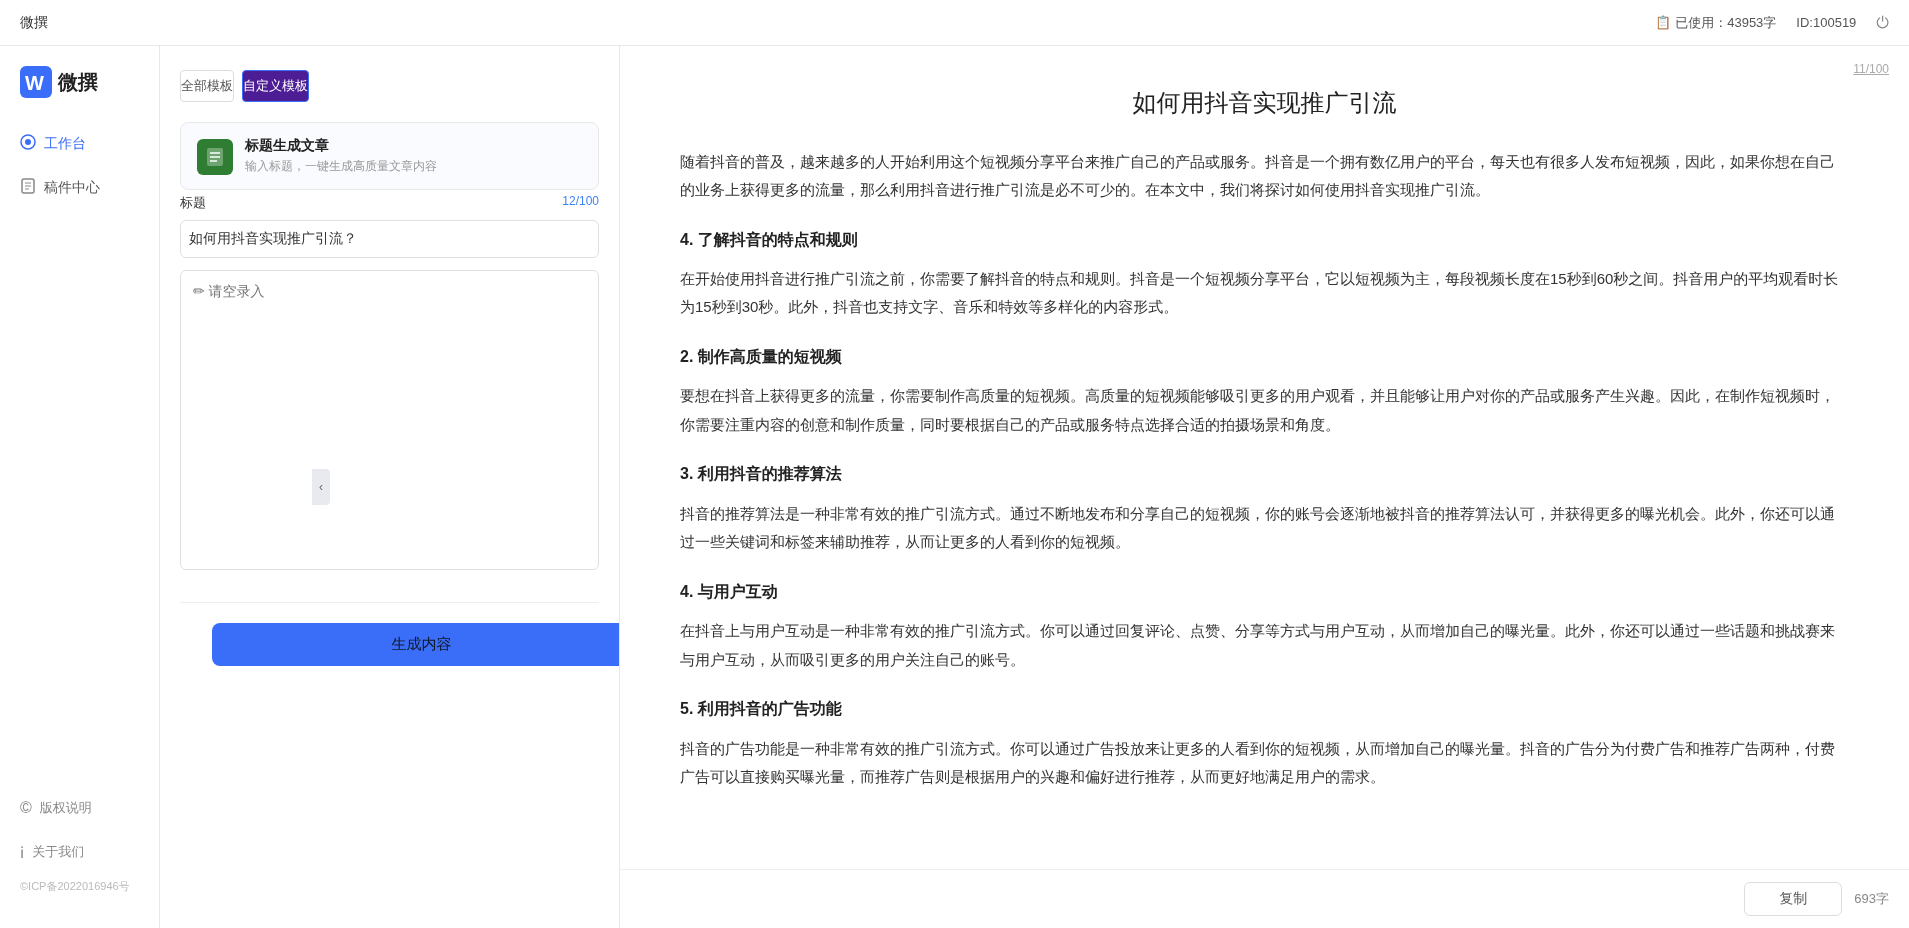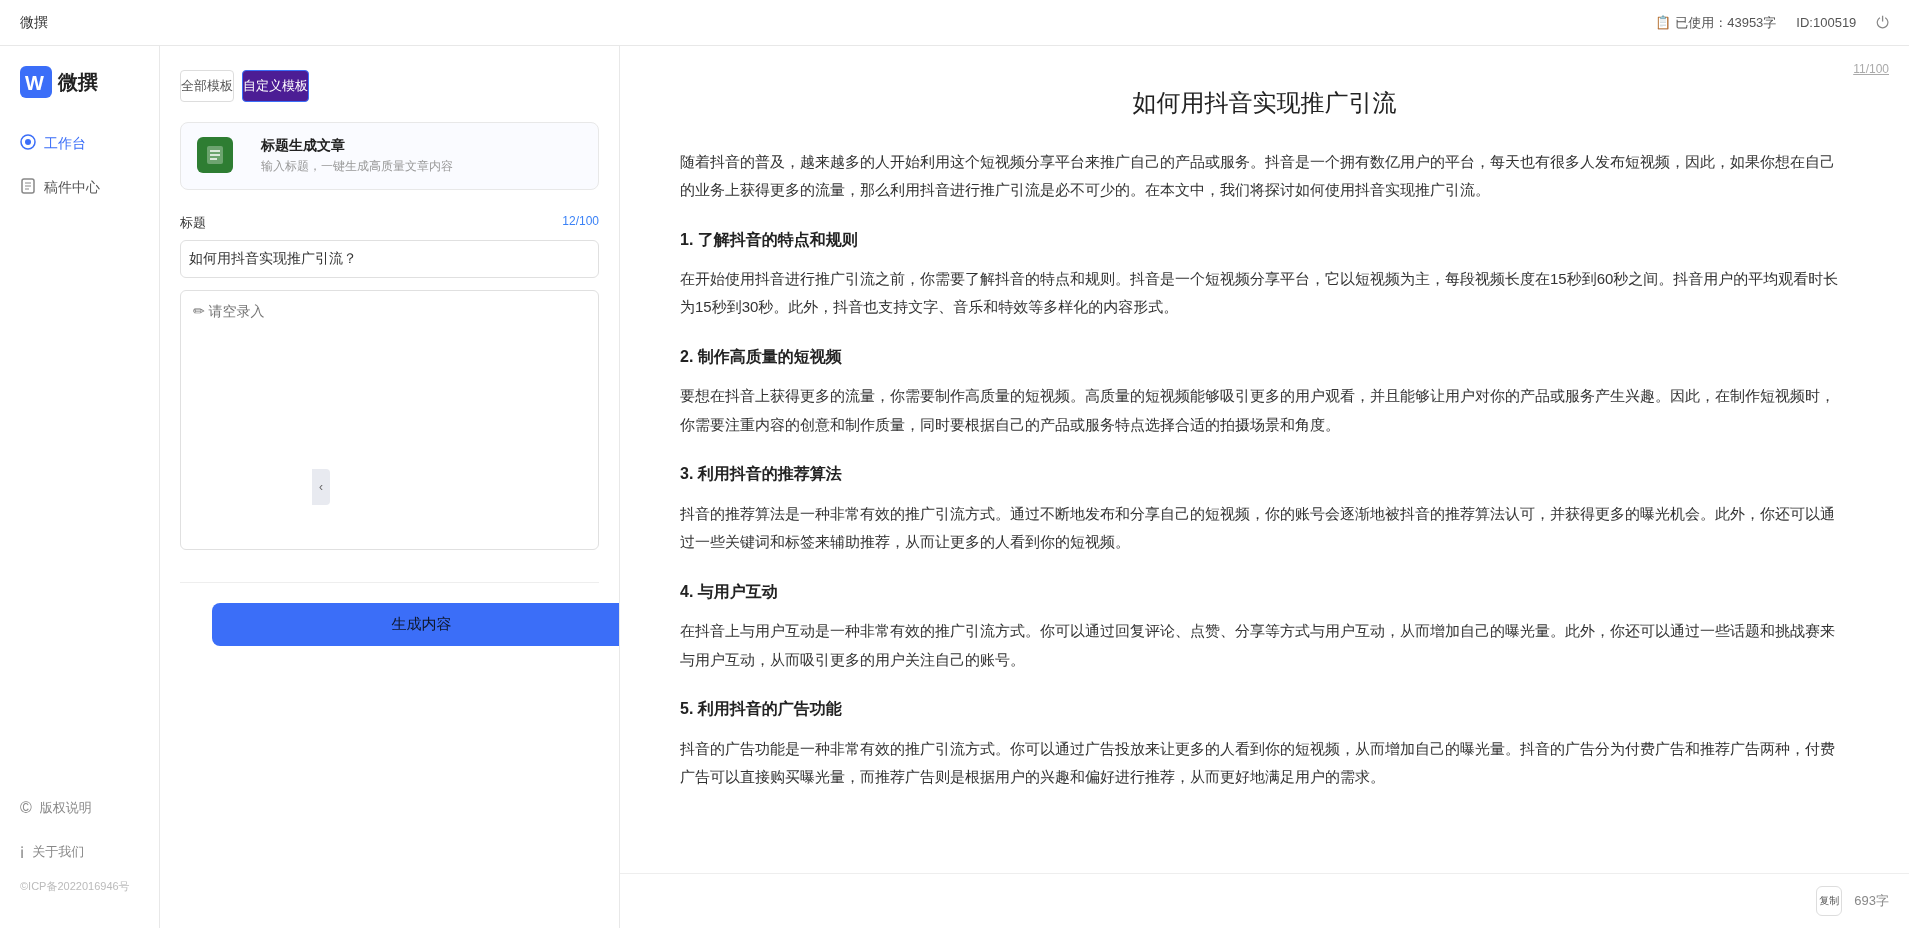--- a/index.html
+++ b/index.html
@@ -173,26 +173,26 @@
       color: #555;
     }
     .tab-btn.active {
       background: #4c1d95;
       color: #fff;
       border: 1px solid #3b6ef8;
     }
 
     .template-card {
       display: flex;
-      align-items: flex-start;
-      gap: 28px;
+      align-items: flex-end;
+      gap: 12px;
       padding: 14px 16px;
       border: 1px solid #e8e8e8;
       border-radius: 8px;
-      margin-bottom: 24px;
+      margin-bottom: 4px;
       cursor: pointer;
       background: #fafbff;
     }
     .template-icon {
       width: 36px;
       height: 36px;
       background: #2e7d32;
       border-radius: 6px;
       display: flex;
       align-items: center;
@@ -231,21 +231,21 @@
       font-size: 14px;
       color: #333;
       outline: none;
       resize: none;
       margin-bottom: 12px;
       font-family: inherit;
     }
 
     .textarea-empty {
       width: 100%;
-      height: 260px;
+      height: 300px;
       border: 1px solid #e0e0e0;
       border-radius: 6px;
       padding: 12px;
       font-size: 14px;
       color: #bbb;
       outline: none;
       resize: none;
       font-family: inherit;
       margin-bottom: 20px;
     }
@@ -325,25 +325,25 @@
       padding: 12px 20px;
       border-top: 1px solid #eee;
       display: flex;
       justify-content: flex-end;
       align-items: center;
       gap: 12px;
       flex-shrink: 0;
     }
 
     .copy-btn {
-      padding: 7px 2px;
+      padding: 7px 34px;
       border: 1px solid #ddd;
       border-radius: 6px;
       background: #fff;
-      font-size: 10px;
+      font-size: 14px;
       color: #555;
       cursor: pointer;
       font-family: inherit;
     }
 
     .word-count {
       font-size: 13px;
       color: #888;
     }
   </style>
@@ -452,21 +452,21 @@
     <div class="right-panel">
       <div class="article-container">
         <span class="page-count">11/100</span>
 
         <h1 class="article-title">如何用抖音实现推广引流</h1>
 
         <div class="article-body">
 
           <p>随着抖音的普及，越来越多的人开始利用这个短视频分享平台来推广自己的产品或服务。抖音是一个拥有数亿用户的平台，每天也有很多人发布短视频，因此，如果你想在自己的业务上获得更多的流量，那么利用抖音进行推广引流是必不可少的。在本文中，我们将探讨如何使用抖音实现推广引流。</p>
 
-          <p class="section-heading">1.  了解抖音的特点和规则</p>
+          <p class="section-heading">4.  了解抖音的特点和规则</p>
           <p>在开始使用抖音进行推广引流之前，你需要了解抖音的特点和规则。抖音是一个短视频分享平台，它以短视频为主，每段视频长度在15秒到60秒之间。抖音用户的平均观看时长为15秒到30秒。此外，抖音也支持文字、音乐和特效等多样化的内容形式。</p>
 
           <p class="section-heading">2.  制作高质量的短视频</p>
           <p>要想在抖音上获得更多的流量，你需要制作高质量的短视频。高质量的短视频能够吸引更多的用户观看，并且能够让用户对你的产品或服务产生兴趣。因此，在制作短视频时，你需要注重内容的创意和制作质量，同时要根据自己的产品或服务特点选择合适的拍摄场景和角度。</p>
 
           <p class="section-heading">3.  利用抖音的推荐算法</p>
           <p>抖音的推荐算法是一种非常有效的推广引流方式。通过不断地发布和分享自己的短视频，你的账号会逐渐地被抖音的推荐算法认可，并获得更多的曝光机会。此外，你还可以通过一些关键词和标签来辅助推荐，从而让更多的人看到你的短视频。</p>
 
           <p class="section-heading">4.  与用户互动</p>
           <p>在抖音上与用户互动是一种非常有效的推广引流方式。你可以通过回复评论、点赞、分享等方式与用户互动，从而增加自己的曝光量。此外，你还可以通过一些话题和挑战赛来与用户互动，从而吸引更多的用户关注自己的账号。</p>

